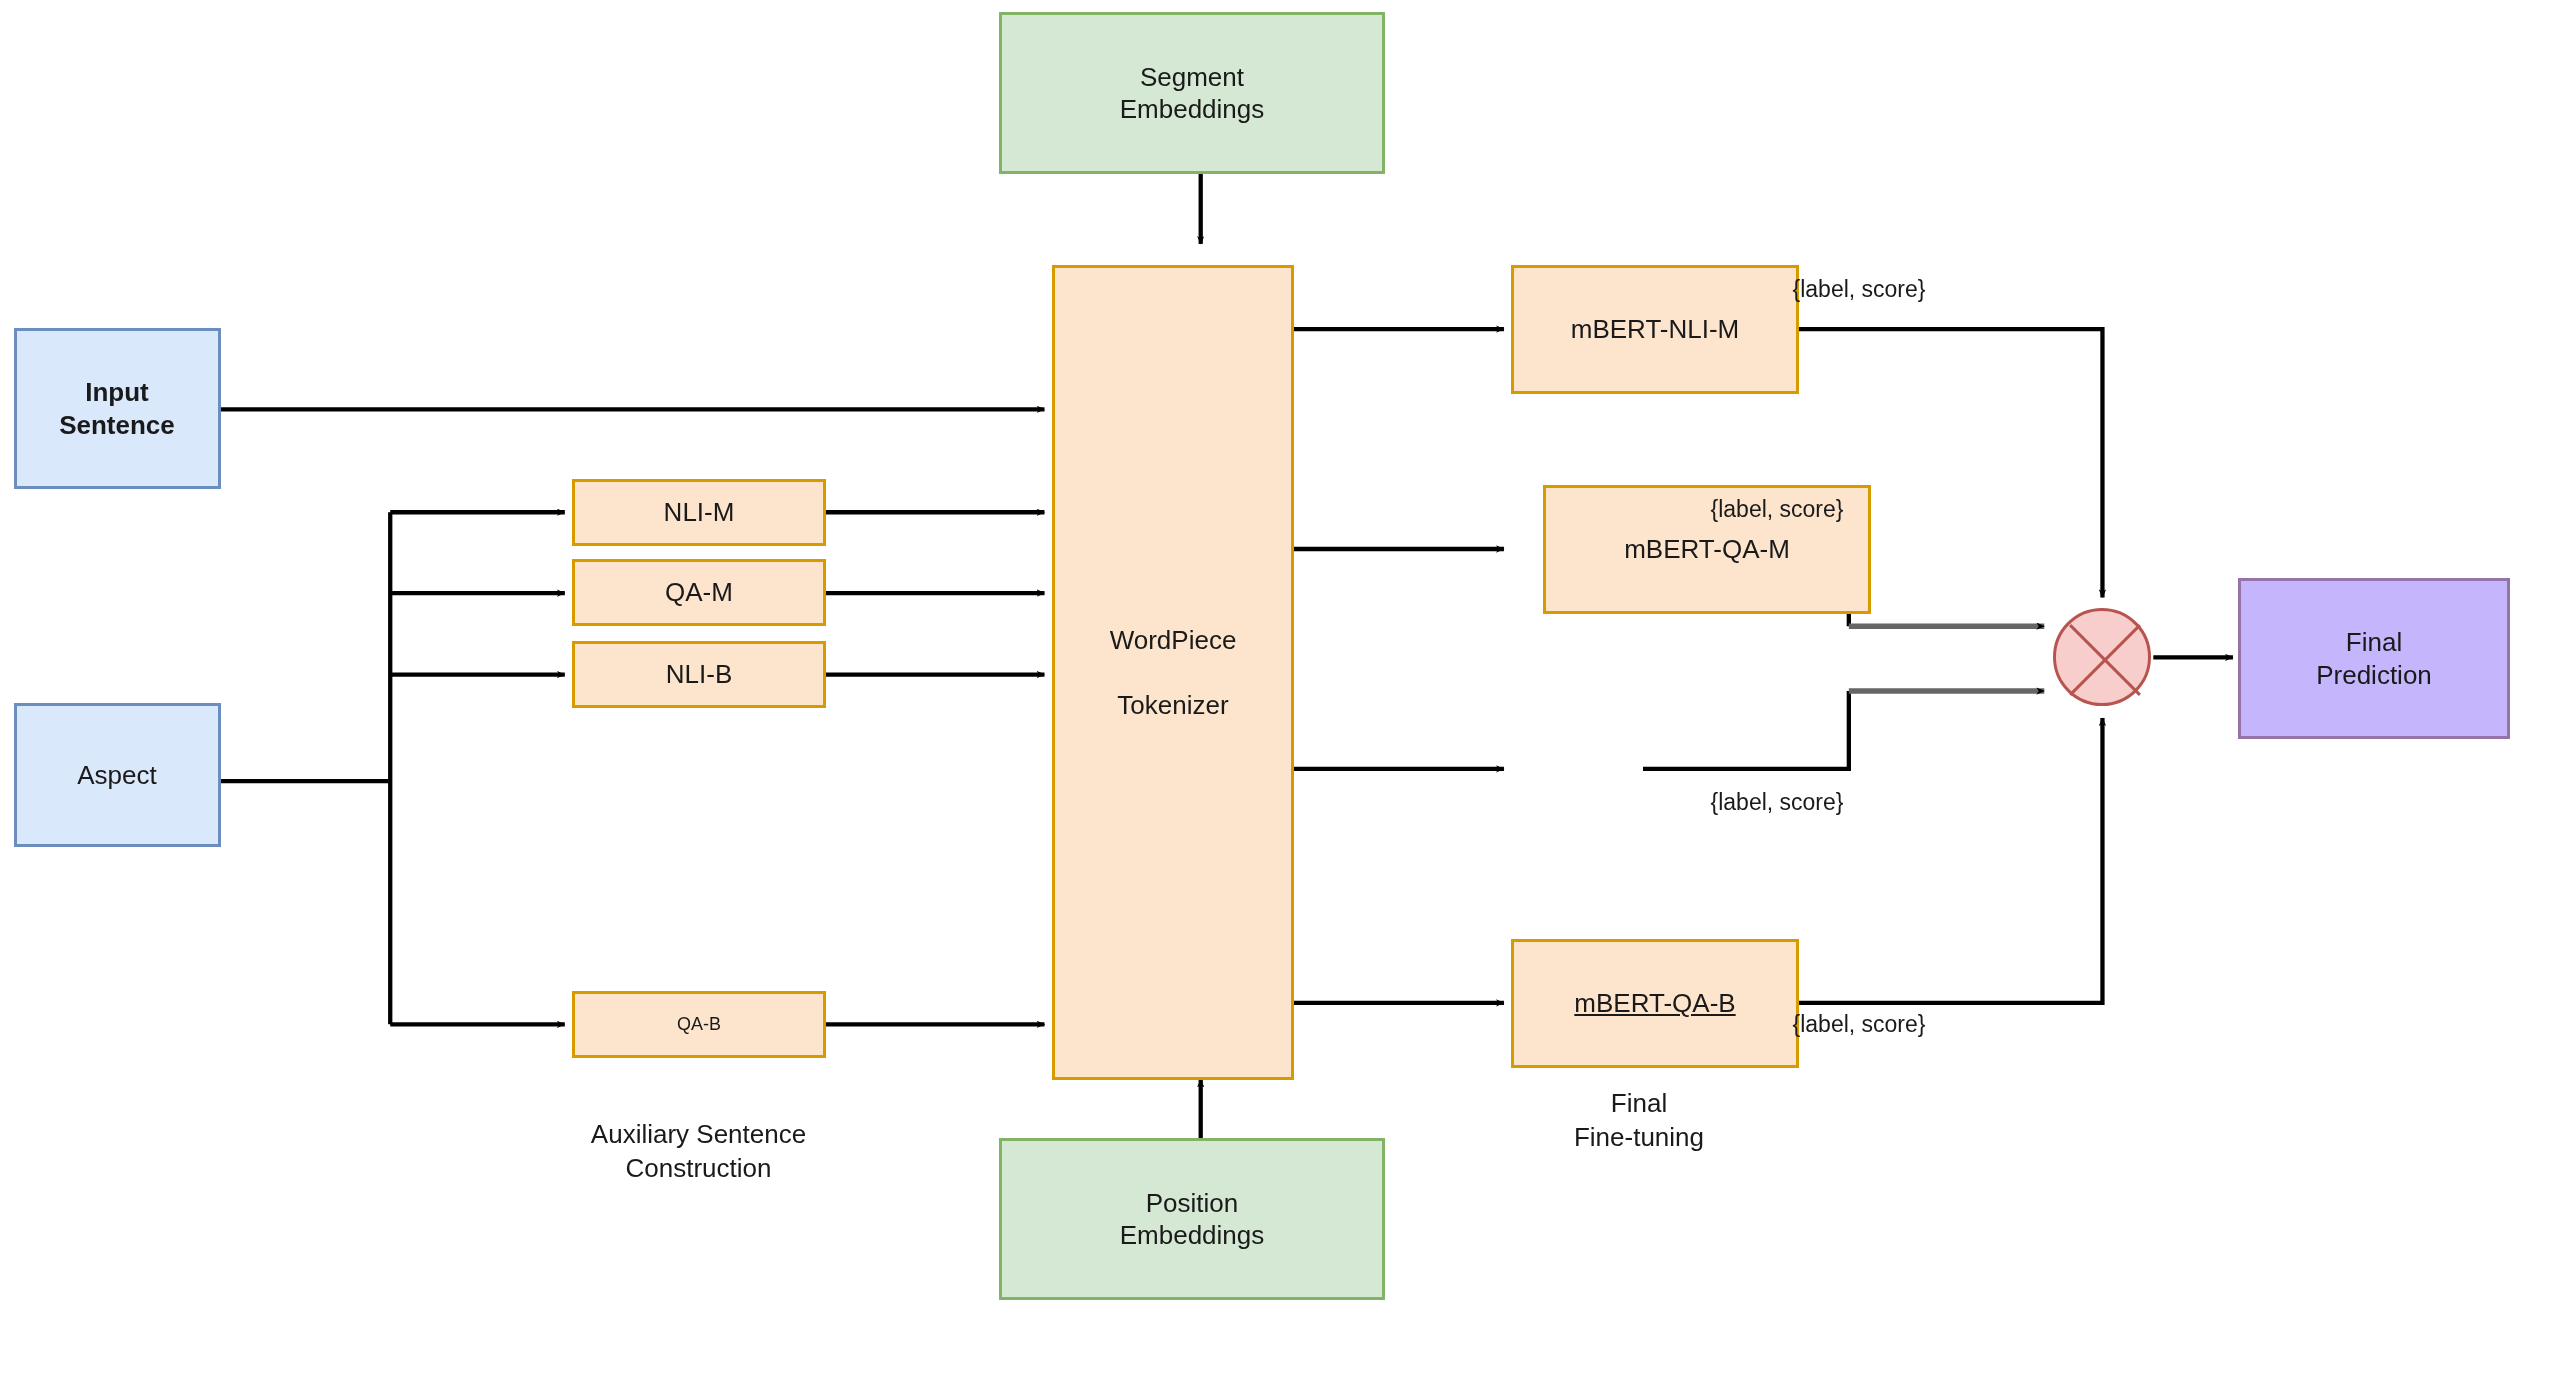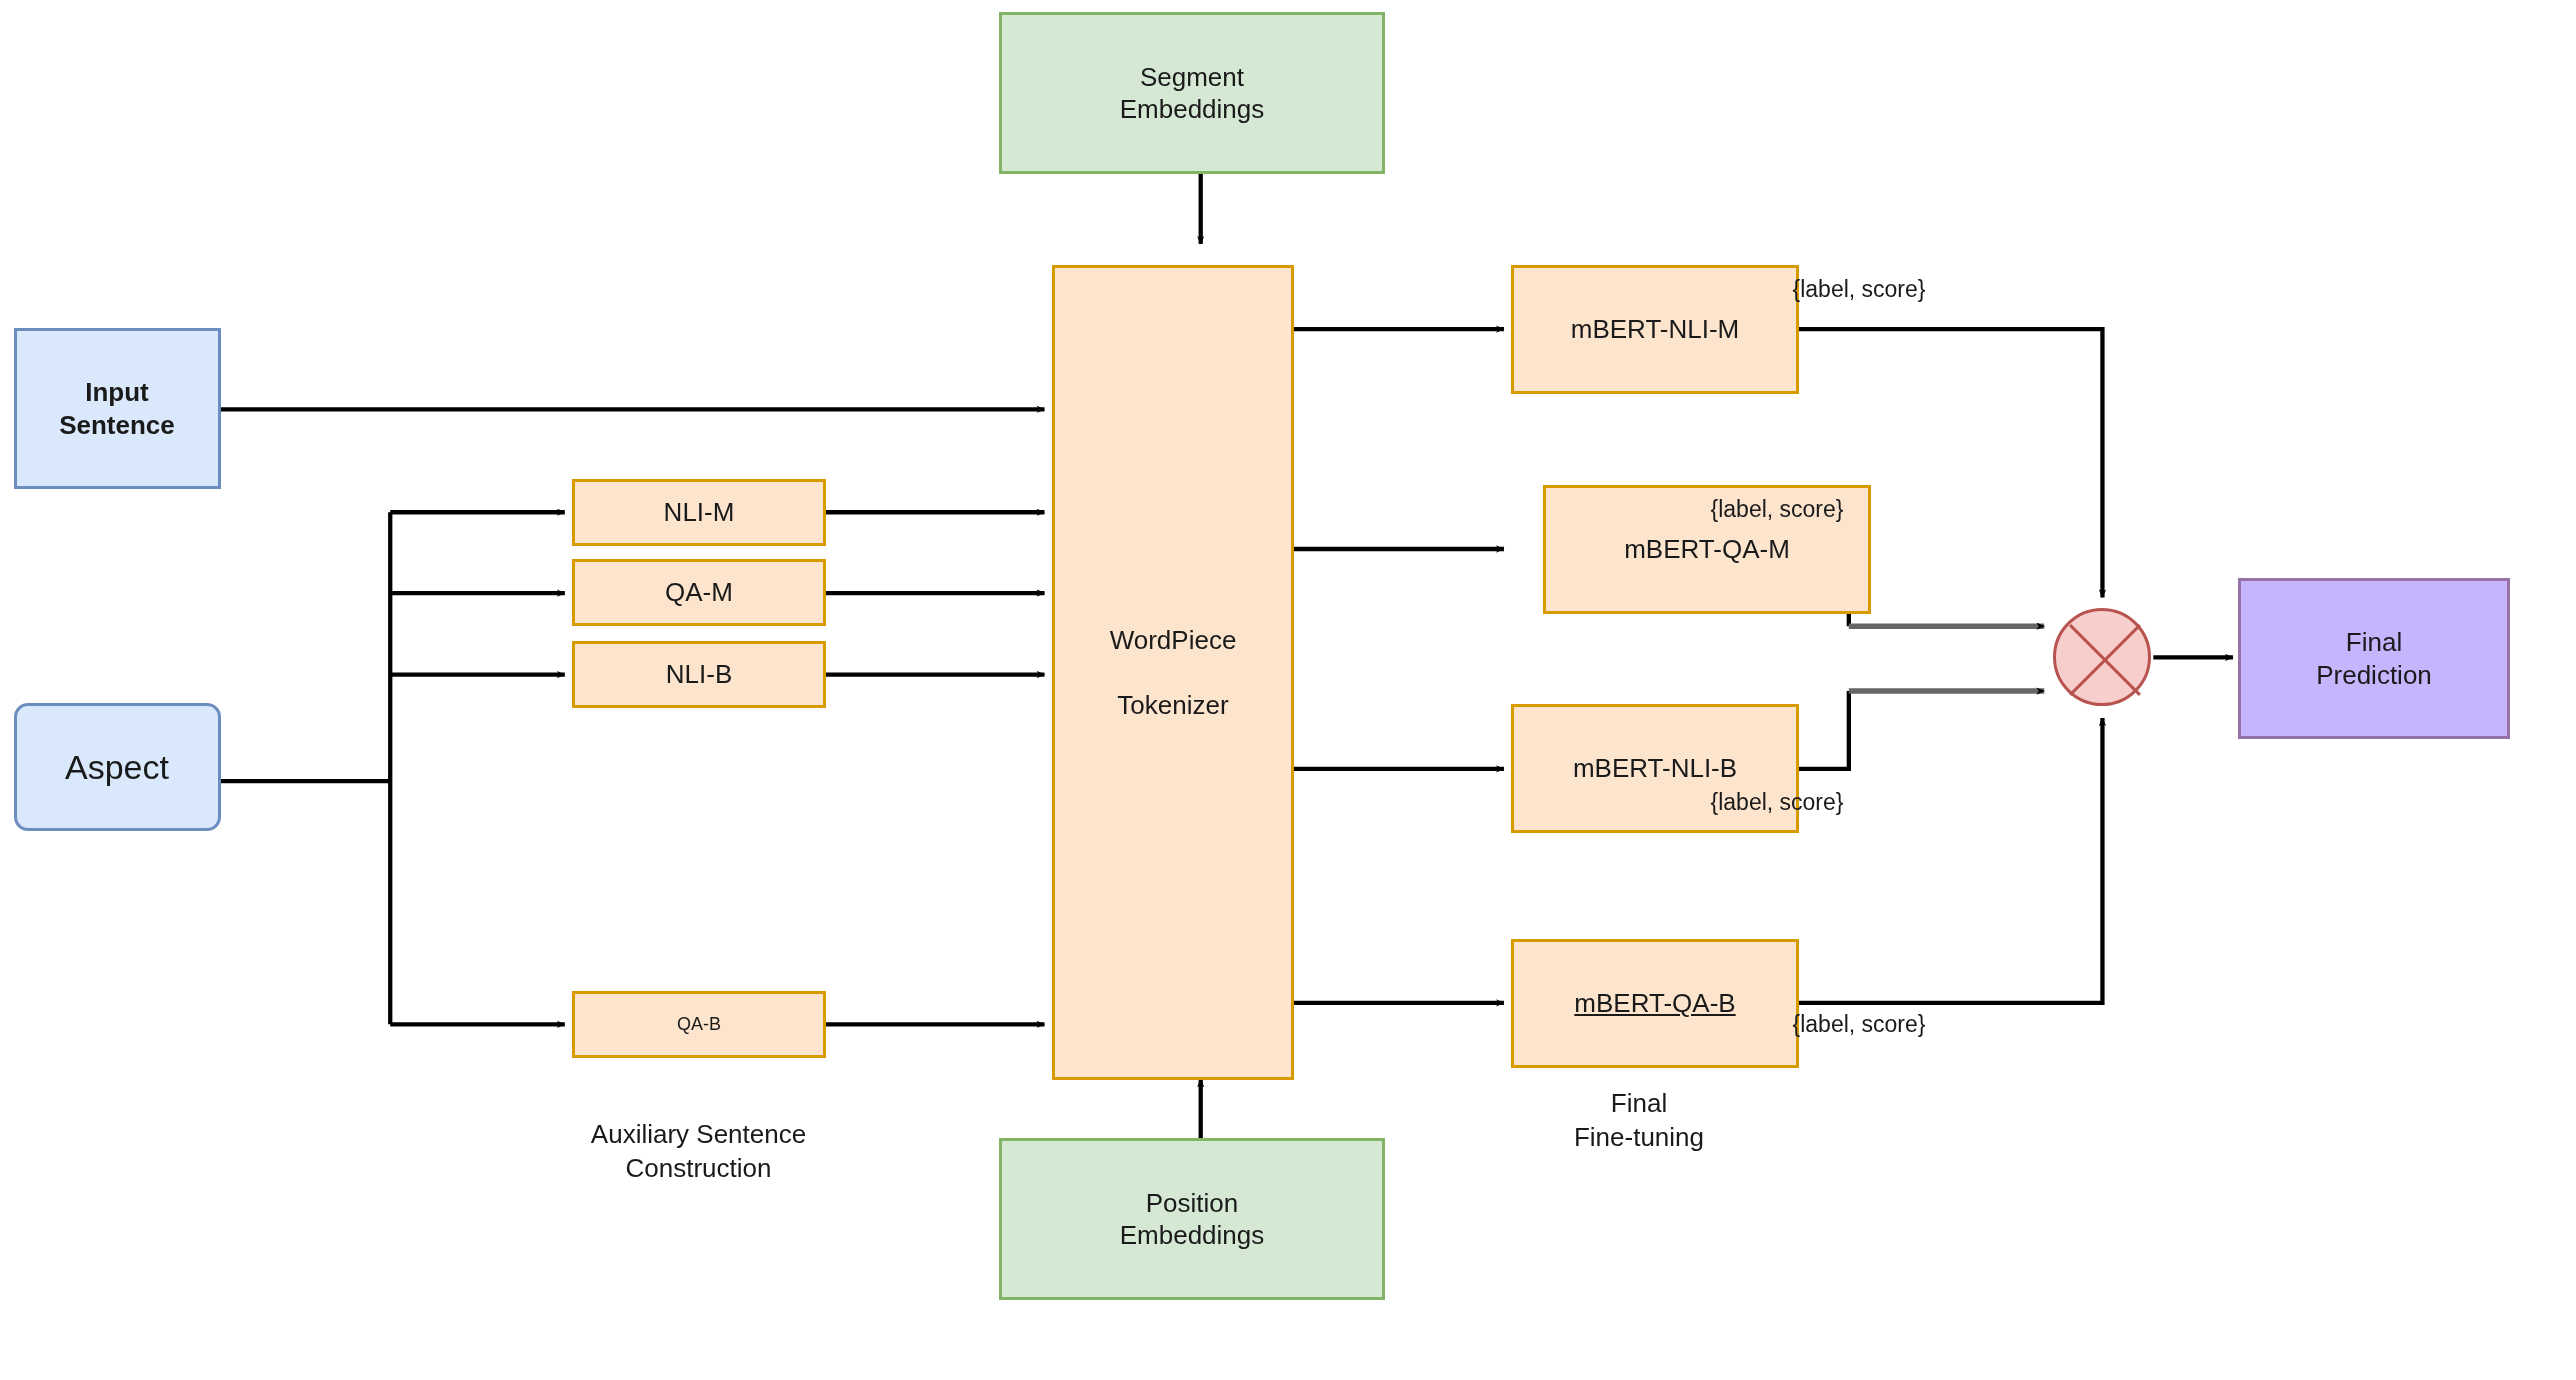--- a/index.html
+++ b/index.html
@@ -68,21 +68,21 @@
     </g>
     <g fill="none" stroke="#666666" stroke-width="9">
       <path d="M3018,1022 L3337,1022" marker-end="url(#ahg)"></path>
       <path d="M3018,1128 L3337,1128" marker-end="url(#ahg)"></path>
     </g>
   </svg>
 
   <div class="node blue" style="left:13.5px;top:328px;width:207px;height:161px;font-size:26px;white-space:pre-line;font-weight:bold;">Input
 Sentence</div>
 
-  <div class="node blue" style="left:13.5px;top:703px;width:207px;height:128px;font-size:34px;white-space:pre-line;border-radius:14px;">Aspect</div>
+  <div class="node blue" style="left:13.5px;top:703px;width:207px;height:144px;font-size:26px;white-space:pre-line;">Aspect</div>
 
   <div class="node green" style="left:999px;top:12.3px;width:386px;height:162px;font-size:26px;white-space:pre-line;">Segment
 Embeddings</div>
 
   <div class="node green" style="left:999px;top:1138px;width:386px;height:162px;font-size:26px;white-space:pre-line;">Position
 Embeddings</div>
 
   <div class="node orange" style="left:572px;top:479px;width:254px;height:67px;font-size:26px;">NLI-M</div>
   <div class="node orange" style="left:572px;top:559px;width:254px;height:67px;font-size:26px;">QA-M</div>
   <div class="node orange" style="left:572px;top:641px;width:254px;height:67px;font-size:26px;">NLI-B</div>
@@ -90,21 +90,20 @@
 
   <div class="caption" style="left:539px;top:1118px;width:319px;font-size:26px;white-space:pre-line;">Auxiliary Sentence
 Construction</div>
 
   <div class="node orange" style="left:1511px;top:265px;width:288px;height:129px;font-size:26px;">mBERT-NLI-M</div>
 
   <div class="node orange" style="left:1052px;top:265px;width:242px;height:815px;font-size:26px;white-space:pre-line;">WordPiece
 
 Tokenizer</div>
   <div class="node orange" style="left:1511px;top:485px;width:328px;height:129px;font-size:26px;margin-left:32px;">mBERT-QA-M</div>
-  <div class="node orange" style="left:1511px;top:704px;width:288px;height:129px;font-size:26px;">mBERT-NLI-B</div>
   <div class="node orange" style="left:1511px;top:939px;width:288px;height:129px;font-size:26px;text-decoration:underline;">mBERT-QA-B</div>
 
   <div class="caption" style="left:1489px;top:1087px;width:300px;font-size:26px;white-space:pre-line;">Final
 Fine-tuning</div>
 
   <div class="lbl" style="left:1859px;top:276px;transform:translateX(-50%);font-size:23px;">{label, score}</div>
   <div class="lbl" style="left:1777px;top:496px;transform:translateX(-50%);font-size:23px;">{label, score}</div>
   <div class="lbl" style="left:1777px;top:789px;transform:translateX(-50%);font-size:23px;">{label, score}</div>
   <div class="lbl" style="left:1859px;top:1011px;transform:translateX(-50%);font-size:23px;">{label, score}</div>
 

